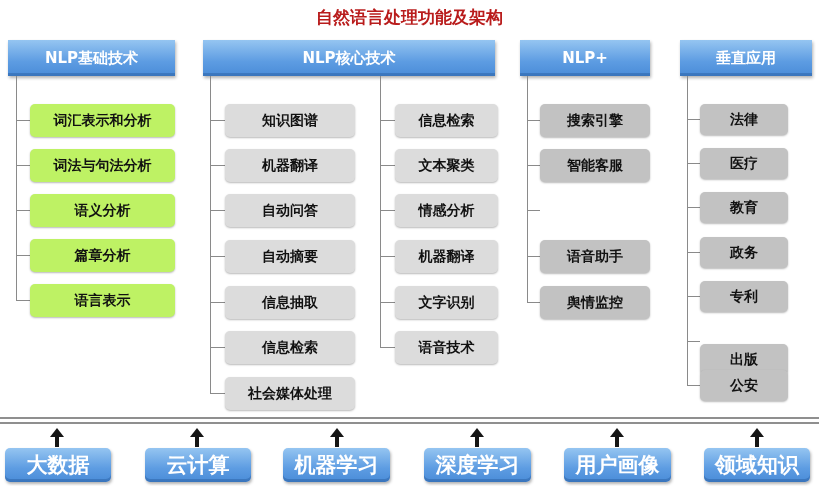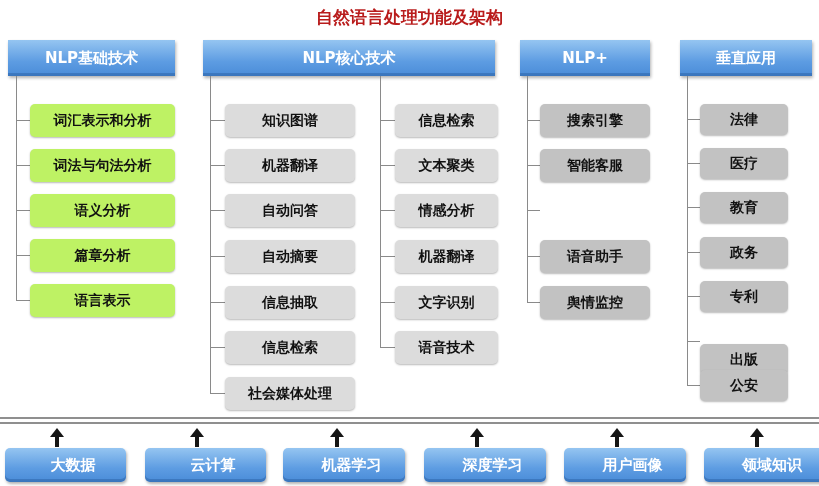--- a/index.html
+++ b/index.html
@@ -20,23 +20,23 @@
   .c3{left:540px;width:110px;height:33px;}
   .c4{left:700px;width:88px;height:31px;}
   .v{position:absolute;width:1px;background:#8a8a8a;}
   .h{position:absolute;height:1px;background:#8a8a8a;}
   .sep{position:absolute;left:0;right:0;top:417px;height:3px;background:transparent;
        border-top:2px solid #8f8f8f;border-bottom:2px solid #8f8f8f;}
   .stem{position:absolute;width:4px;height:10px;background:#151515;top:437px;}
   .head{position:absolute;width:0;height:0;border-left:7px solid transparent;border-right:7px solid transparent;
         border-bottom:9px solid #151515;top:428px;}
   .found{position:absolute;top:448px;height:34px;display:flex;align-items:center;justify-content:center;
-         color:#fff;font-weight:bold;font-size:15px;border-radius:5px;
+         color:#fff;font-weight:bold;font-size:21px;border-radius:5px;
          background:linear-gradient(180deg,#95c5f1 0%,#5d9ce2 60%,#4a8cd8 100%);
-         box-shadow:inset 0 -3px 0 rgba(28,76,140,.35), 1px 2px 3px rgba(0,0,0,.30);padding-left:15px;}
+         box-shadow:inset 0 -3px 0 rgba(28,76,140,.35), 1px 2px 3px rgba(0,0,0,.30);}
 </style>
 </head>
 <body>
 
 <div class="canvas">
   <h1 class="title">自然语言处理功能及架构</h1>
 
   <div class="hdr" style="left:8px;width:167px">NLP基础技术</div>
   <div class="hdr" style="left:203px;width:292px">NLP核心技术</div>
   <div class="hdr" style="left:520px;width:130px">NLP+</div>

